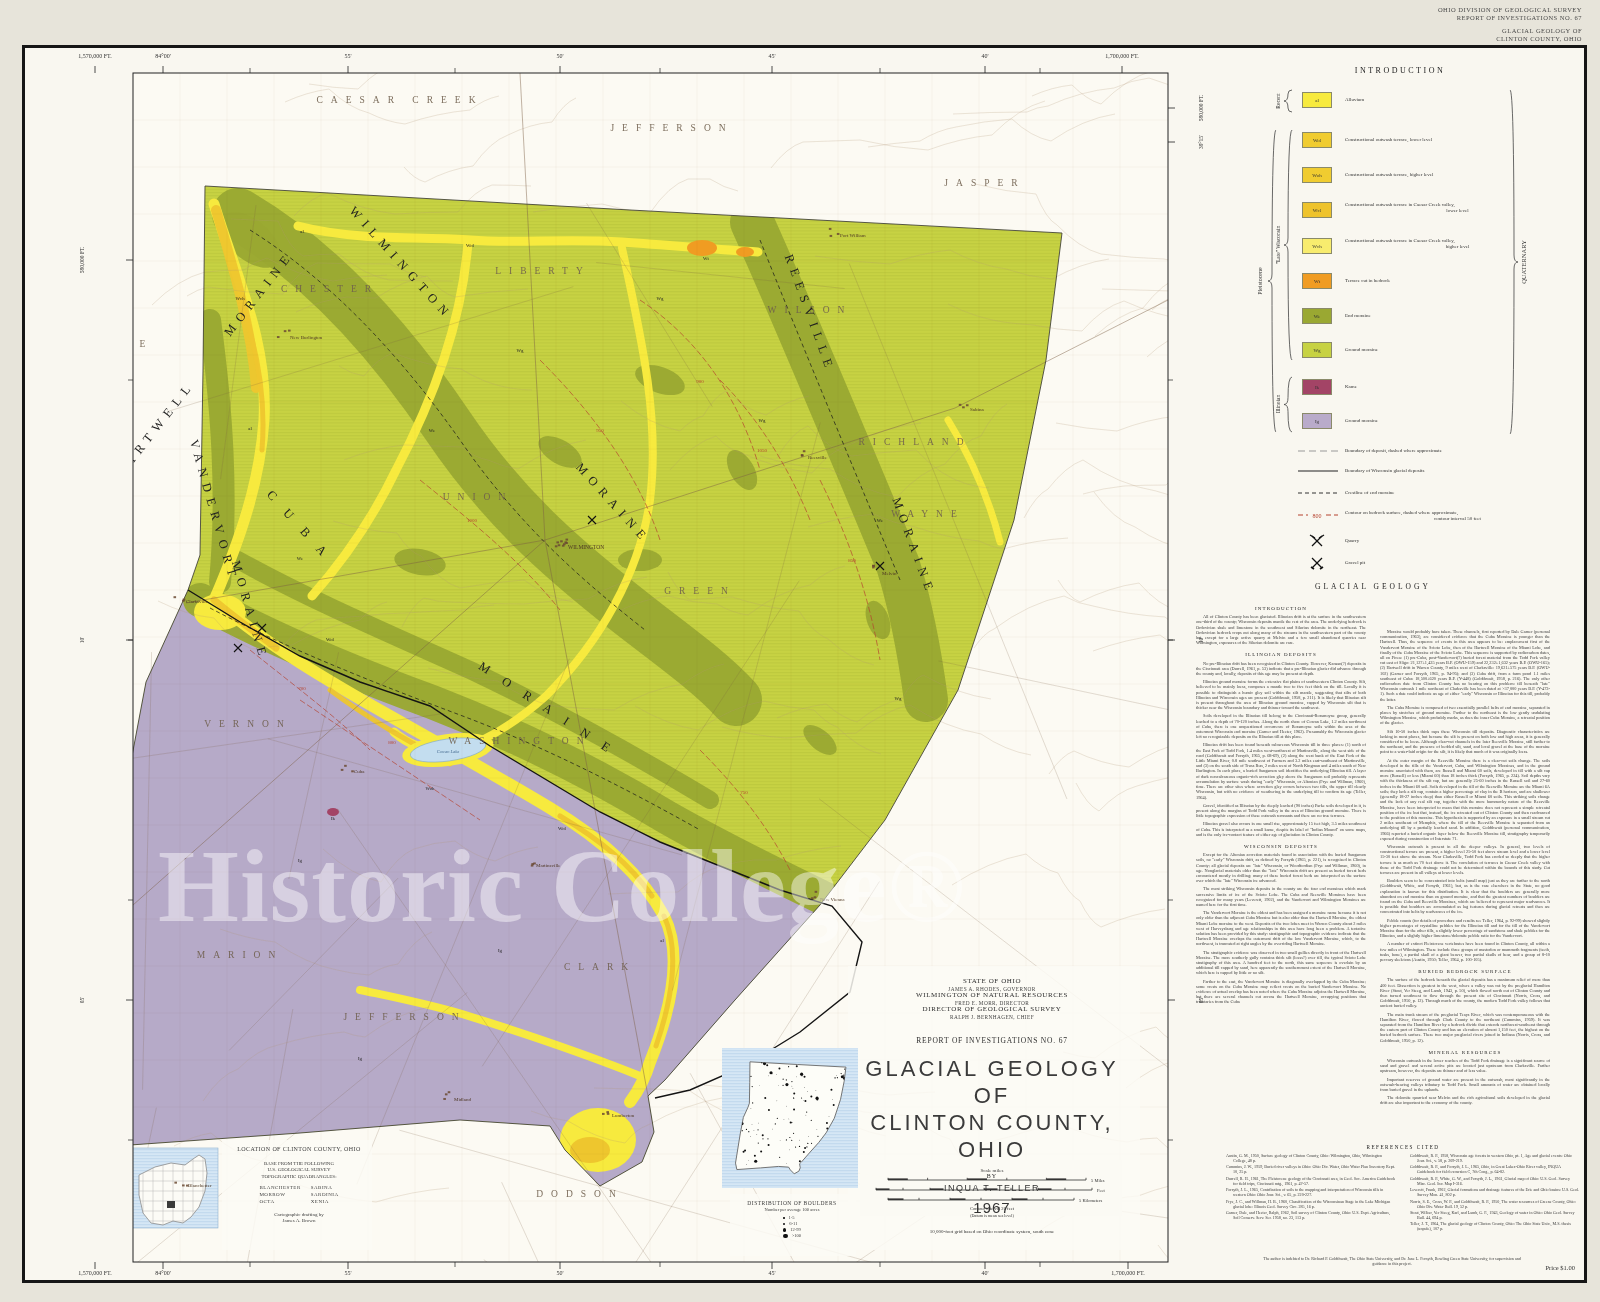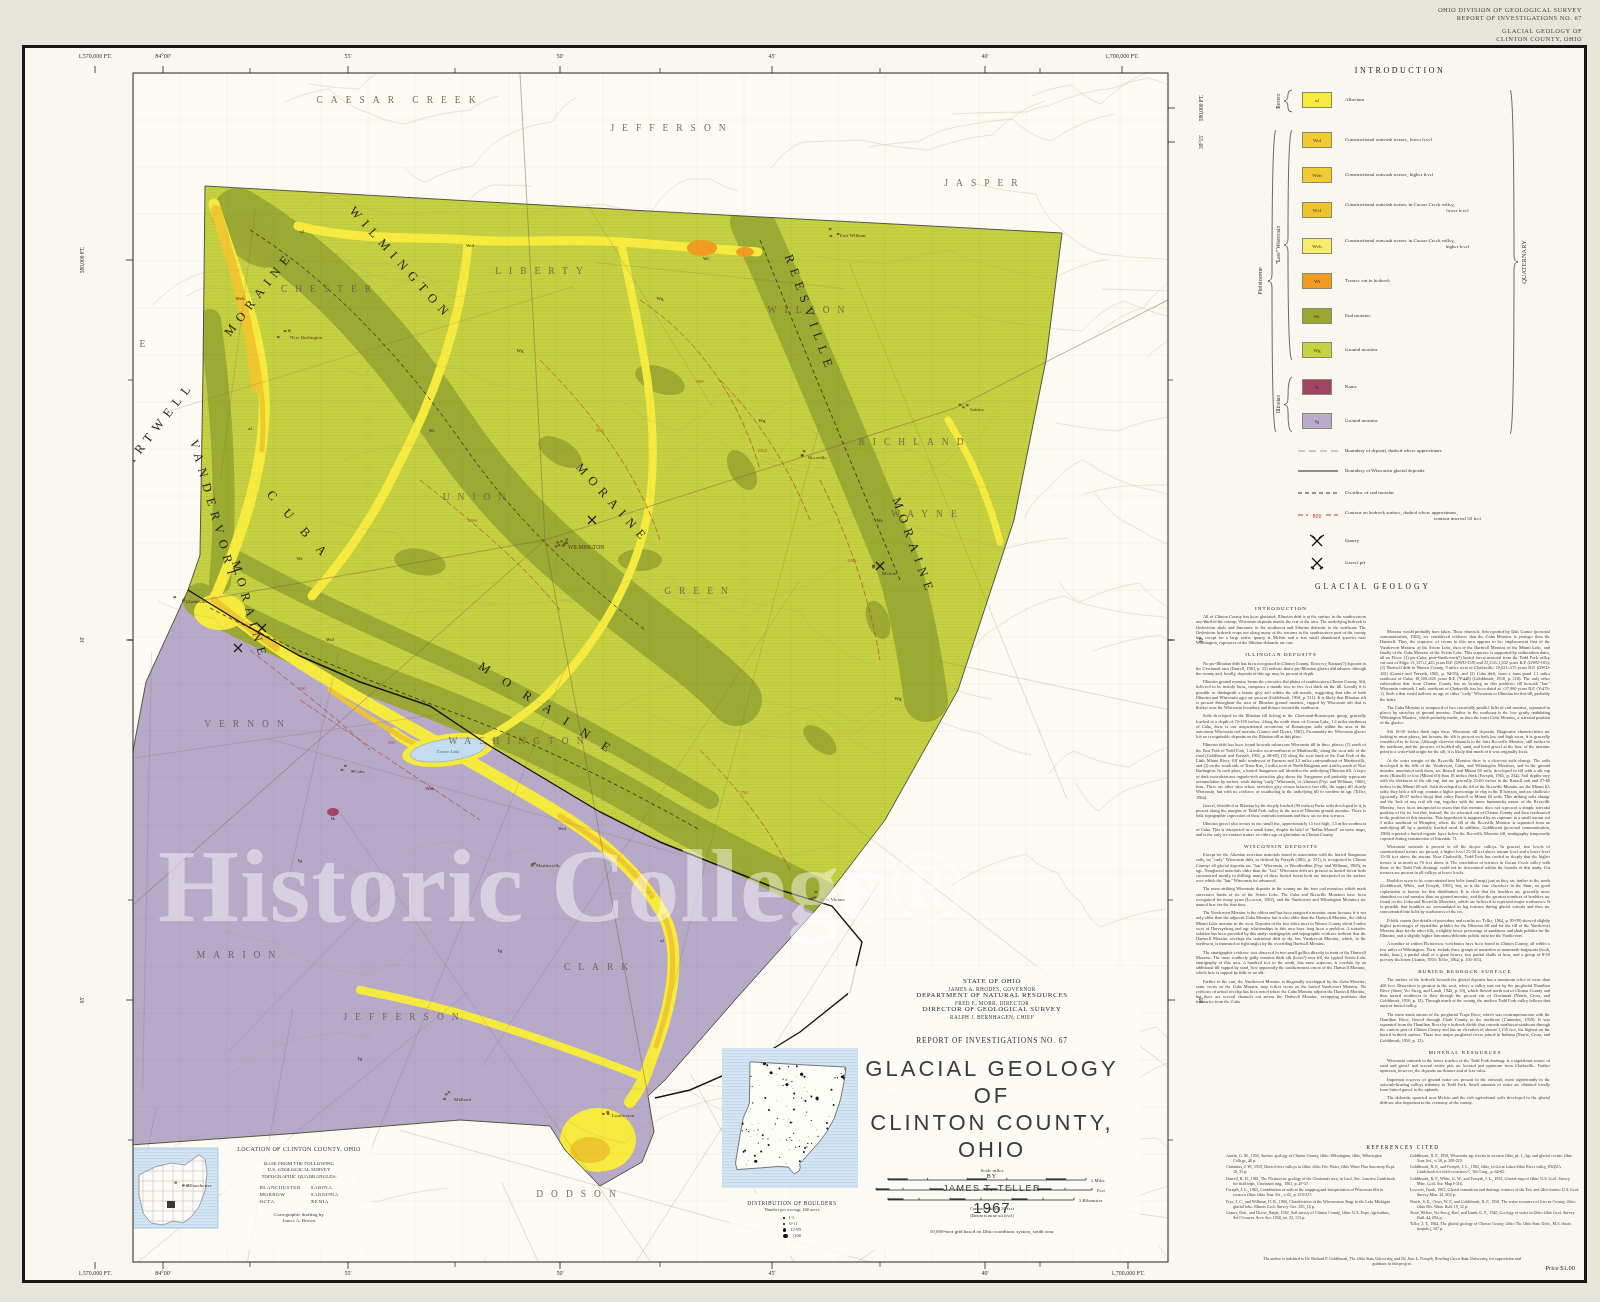--- a/index.html
+++ b/index.html
@@ -878,31 +878,31 @@
         <div>Teller, J. T., 1964, The glacial geology of Clinton County, Ohio: The Ohio State Univ., M.S. thesis (unpub.), 107 p.</div>
       </div>
   </div>
 </div>
 <div id="ack">The author is indebted to Dr. Richard P. Goldthwait, The Ohio State University, and Dr. Jane L. Forsyth, Bowling Green State University, for supervision and guidance in this project.</div>
 <div id="price">Price $1.00</div>
 
 <div id="title-block">
   <div class="tb-s">STATE OF OHIO</div>
   <div class="tb-xs">JAMES A. RHODES, GOVERNOR</div>
-  <div class="tb-s">DEPARTMENT OF NATURAL RESOURCES</div>
+  <div class="tb-s">WILMINGTON OF NATURAL RESOURCES</div>
   <div class="tb-xs">FRED E. MORR, DIRECTOR</div>
   <div class="tb-s">DIRECTOR OF GEOLOGICAL SURVEY</div>
   <div class="tb-xs">RALPH J. BERNHAGEN, CHIEF</div>
   <div class="tb-rep">REPORT OF INVESTIGATIONS NO. 67</div>
   <div class="tb-title">
     <div>GLACIAL GEOLOGY OF</div>
     <div>CLINTON COUNTY,  OHIO</div>
   </div>
   <div class="tb-by">BY</div>
-  <div class="tb-auth">JAMES T. TELLER</div>
+  <div class="tb-auth">INQUA T. TELLER</div>
   <div class="tb-year">1967</div>
 </div>
 
 <div id="loc-block">
   <div class="loc-t">LOCATION OF CLINTON COUNTY, OHIO</div>
   <div class="loc-b">
     <div>BASE FROM THE FOLLOWING</div>
     <div>U.S. GEOLOGICAL SURVEY</div>
     <div>TOPOGRAPHIC QUADRANGLES:</div>
   </div>

